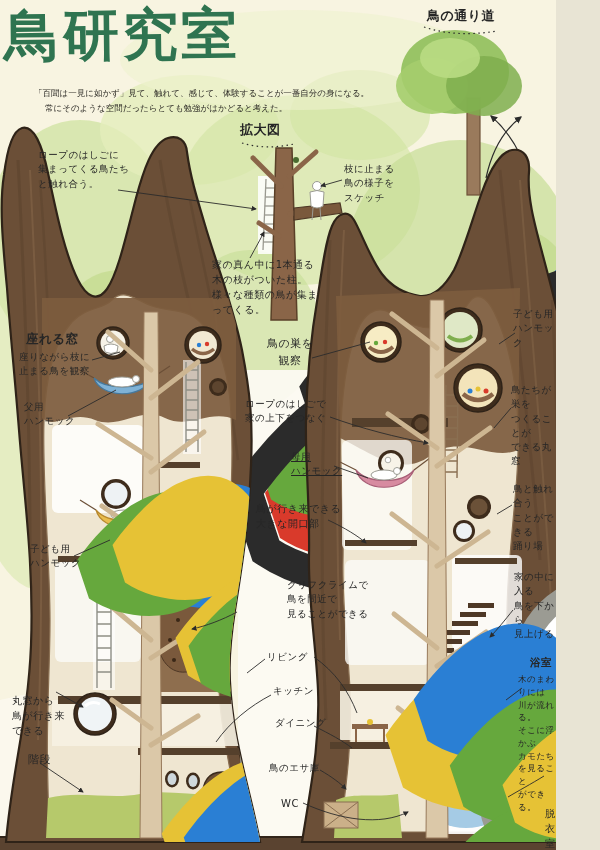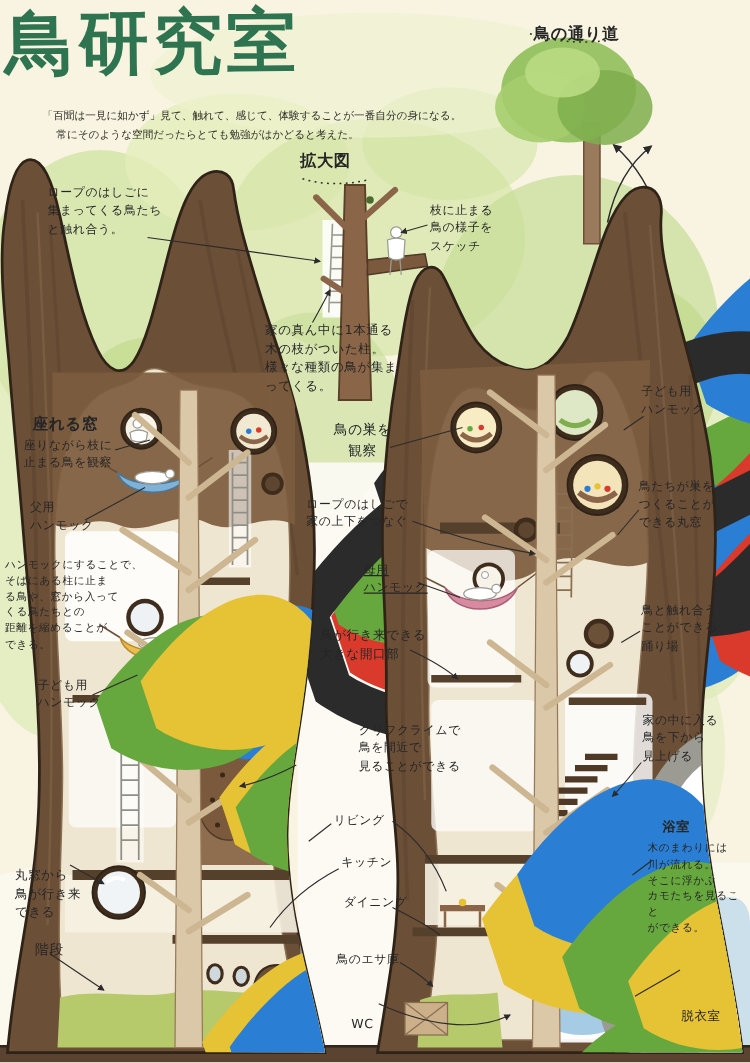--- a/index.html
+++ b/index.html
@@ -1,56 +1,56 @@
 <!DOCTYPE html>
 <html><head>
 <meta charset="utf-8">
 <style>
   html,body{margin:0;padding:0;background:#e8e4d4;}
   .page{
-    position:relative;width:600px;height:850px;overflow:hidden;
+    position:relative;width:556px;height:850px;overflow:hidden;
     background:#f8f4e1;
     font-family:"DejaVu Sans",sans-serif;
     user-select:none;
   }
   .page svg.art{position:absolute;left:0;top:0;}
   .ann{
     position:absolute;font-size:9.5px;line-height:1.5;color:#262626;
     white-space:pre-line;letter-spacing:.5px;z-index:5;
   }
   #title{
     left:4px;top:4px;font-size:56px;font-weight:bold;color:#2f7450;
     letter-spacing:3px;transform:rotate(-.6deg);z-index:5;line-height:1.1;
   }
   .intro{font-size:8.5px;color:#2e2c27;letter-spacing:0;}
   #intro1{left:34px;top:87px;}
   #intro2{left:45px;top:102px;}
   #intro3{left:52px;top:117px;}
-  #flight{left:427px;top:6px;font-size:13px;font-weight:600;margin-top:12px;}
+  #flight{left:427px;top:6px;font-size:13px;font-weight:600;}
   #enlarged{left:240px;top:120px;font-size:13px;font-weight:600;}
   #ann-rope-ladder-birds{left:38px;top:148px;}
   #ann-sketch-birds{left:344px;top:162px;}
   #ann-center-pillar{left:212px;top:257px;font-size:10px;}
   #ann-seat-window{left:26px;top:330px;font-size:12.5px;font-weight:600;text-align:center;}
   #ann-seat-window-sub{left:19px;top:350px;}
   #ann-father-hammock{left:24px;top:400px;}
   #ann-hammock-note{left:4px;top:446px;font-size:8.5px;}
   #ann-child-hammock-left{left:30px;top:542px;}
   #ann-round-window-left{left:12px;top:651px;font-size:10px;margin-top:42px;}
   #ann-stairs{left:28px;top:752px;font-size:11px;}
   #ann-nest-watch{left:267px;top:336px;font-size:11px;}
   #ann-rope-connect{left:245px;top:397px;}
   #ann-mother-hammock{left:291px;top:450px;text-decoration:underline;}
   #ann-big-opening{left:256px;top:501px;font-size:10px;}
   #ann-cliff-climb{left:239px;top:578px;padding-left:48px;}
   #ann-living{left:267px;top:650px;}
   #ann-kitchen{left:273px;top:684px;}
   #ann-dining{left:275px;top:716px;}
   #ann-feed-store{left:269px;top:761px;}
-  #ann-wc{left:281px;top:796px;font-size:10px;margin-top:16px;}
+  #ann-wc{left:281px;top:796px;font-size:10px;}
   #ann-child-hammock-right{left:513px;top:307px;}
   #ann-nest-window{left:511px;top:383px;}
   #ann-landing{left:513px;top:482px;}
   #ann-look-up{left:514px;top:570px;}
   #ann-bathroom{left:530px;top:655px;font-size:10.5px;font-weight:600;}
   #ann-bathroom-note{left:518px;top:673px;font-size:8.5px;}
   #ann-dressing{left:545px;top:806px;font-size:10px;}
 </style>
 </head>
 <body>
@@ -528,26 +528,20 @@
 と触れ合う。</div>
 <div class="ann" id="ann-center-pillar">家の真ん中に1本通る
 木の枝がついた柱。
 様々な種類の鳥が集ま
 ってくる。</div>
 <div class="ann" id="ann-seat-window">座れる窓</div>
 <div class="ann" id="ann-seat-window-sub">座りながら枝に
 止まる鳥を観察</div>
 <div class="ann" id="ann-father-hammock">父用
 ハンモック</div>
-<div class="ann" id="ann-hammock-note">ハンモックにすることで、
-そばにある柱に止ま
-る鳥や、窓から入って
-くる鳥たちとの
-距離を縮めることが
-できる。</div>
 <div class="ann" id="ann-child-hammock-left">子ども用
 ハンモック</div>
 <div class="ann" id="ann-round-window-left">丸窓から
 鳥が行き来
 できる</div>
 <div class="ann" id="ann-stairs">階段</div>
 <div class="ann" id="ann-nest-watch">鳥の巣を
 　観察</div>
 <div class="ann" id="ann-rope-connect">ロープのはしごで
 家の上下をつなぐ</div>

